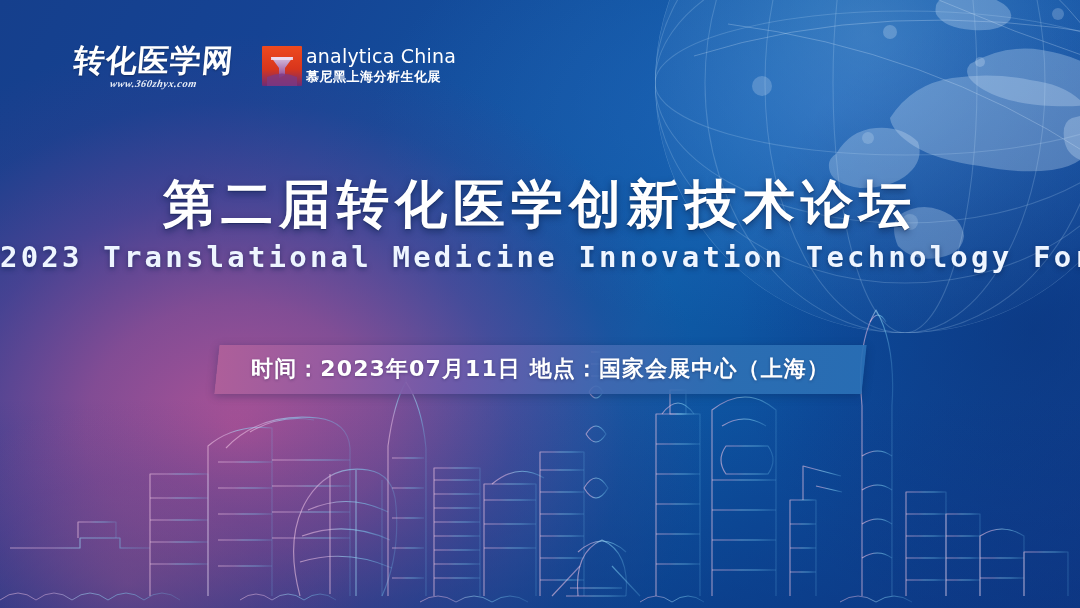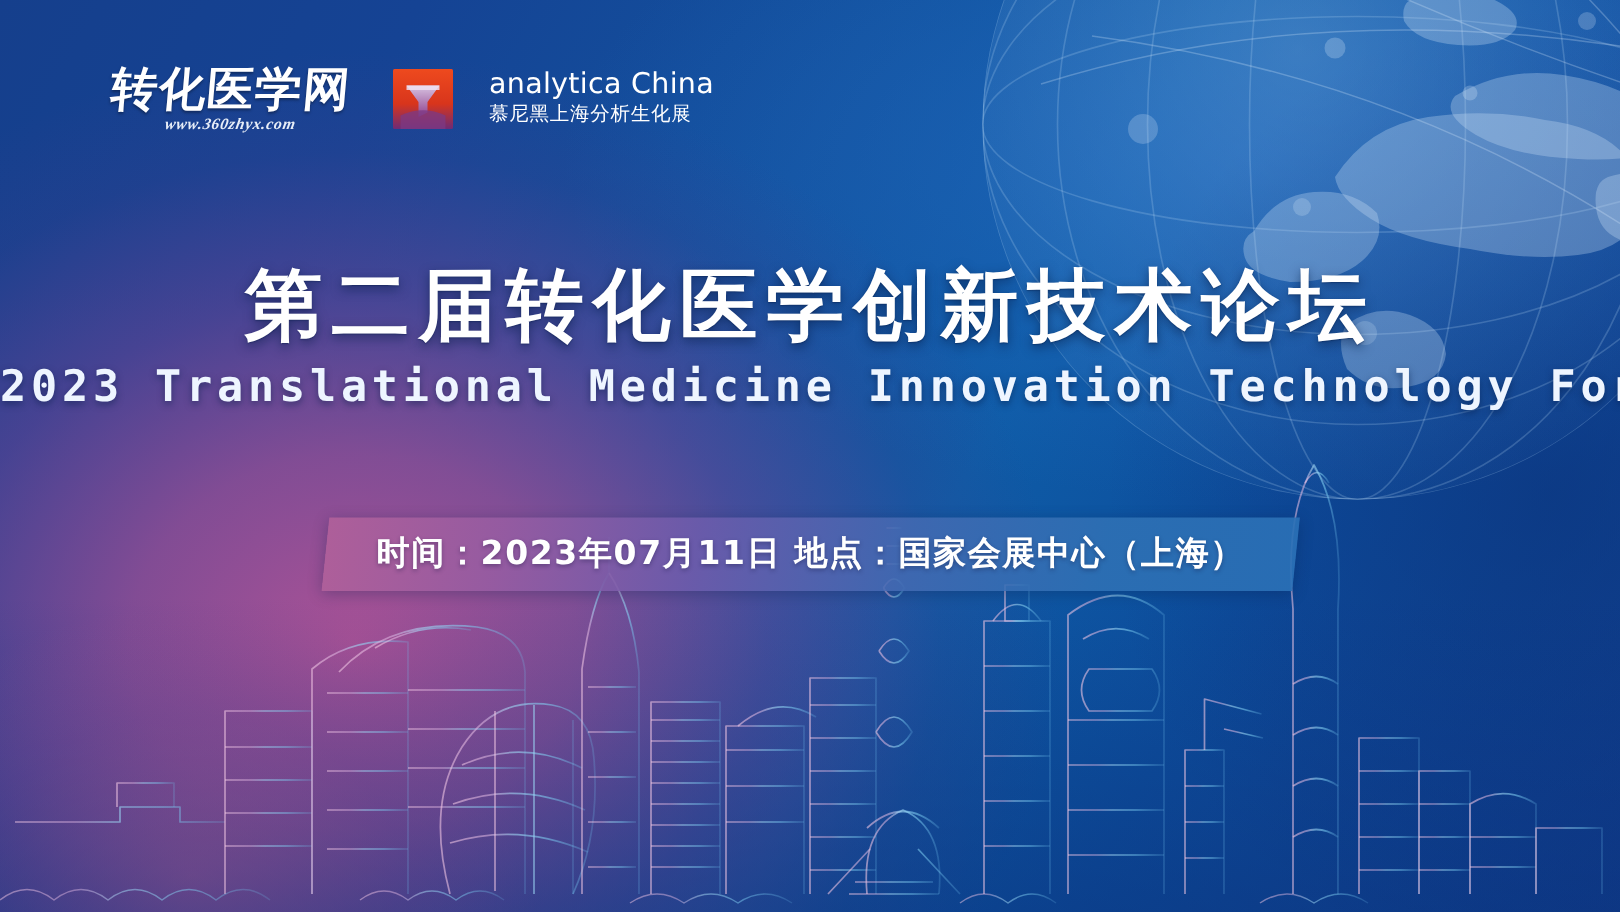--- a/index.html
+++ b/index.html
@@ -81,33 +81,34 @@
     transform:skewX(-5deg);
     text-shadow:0 1px 2px rgba(0,0,0,0.35);
   }
   .logo-tmw .url {
     font-size:10.5px; font-weight:700; color:#e8eef8;
     letter-spacing:0.5px; margin-top:1px;
     font-family:"Liberation Serif",serif;
     font-style:italic;
     transform:skewX(-10deg);
   }
-  .logo-ac { display:flex; align-items:center; gap:24px; }
+  .logo-ac { display:flex; align-items:center; gap:4px; }
   .ac-mark { width:40px; height:40px; position:relative; flex:0 0 40px; }
   .ac-mark svg { display:block; width:100%; height:100%; }
   .logo-ac .txt { display:flex; flex-direction:column; }
   .logo-ac .en {
     font-size:19px; color:#ffffff; line-height:1.15;
     letter-spacing:0.2px;
     font-family:"DejaVu Sans","Liberation Sans",sans-serif;
   }
   .logo-ac .cn {
     font-size:13px; color:#ffffff; line-height:1.3; margin-top:1px;
     letter-spacing:0.5px;
     font-family:"DejaVu Sans","Liberation Sans",sans-serif;
+    font-weight:bold;
   }
 
   
   .title-block {
     position:absolute; left:0; right:0; top:176px;
     text-align:center; z-index:6;
   }
   .title-cn {
     font-size:52px; font-weight:700; color:#ffffff;
     letter-spacing:6px; line-height:1.08;

